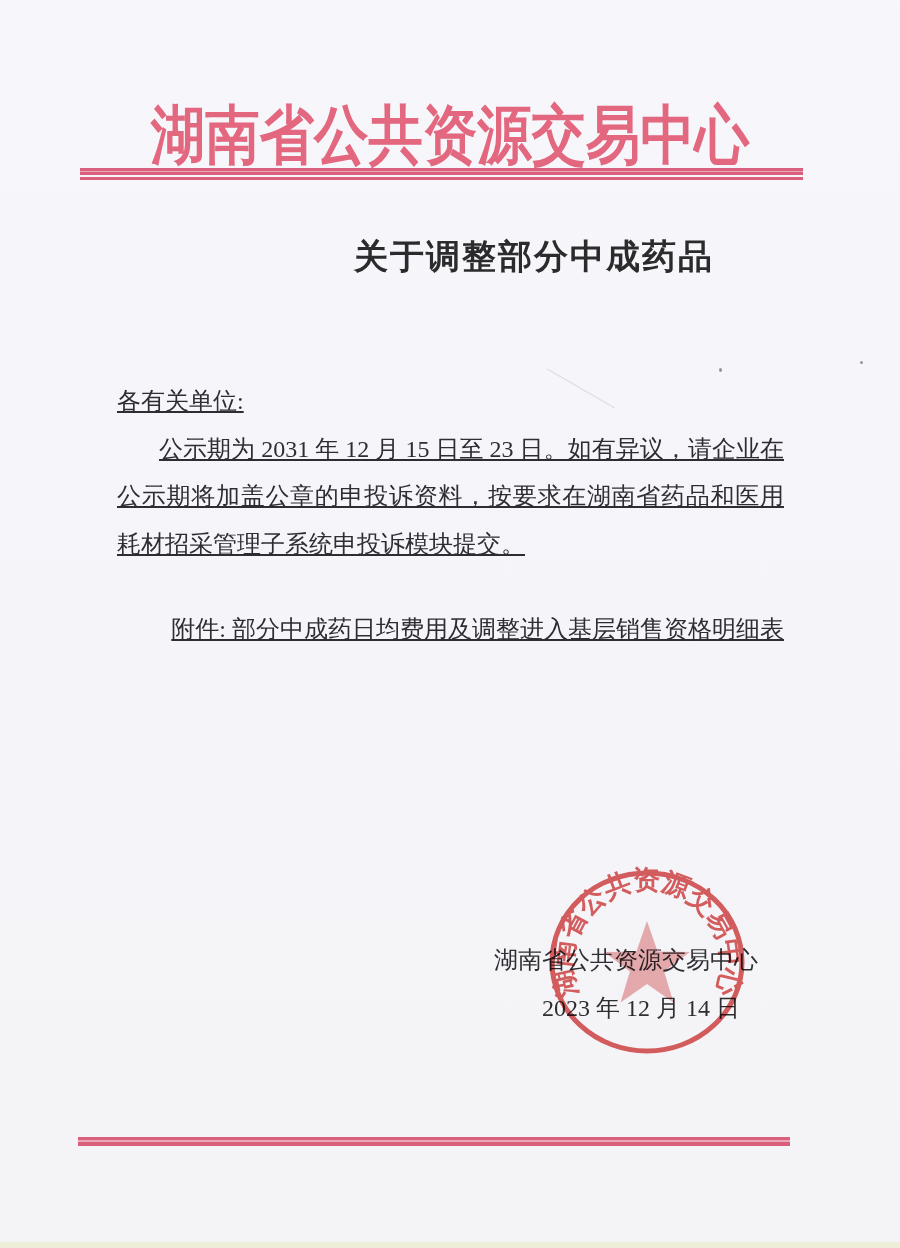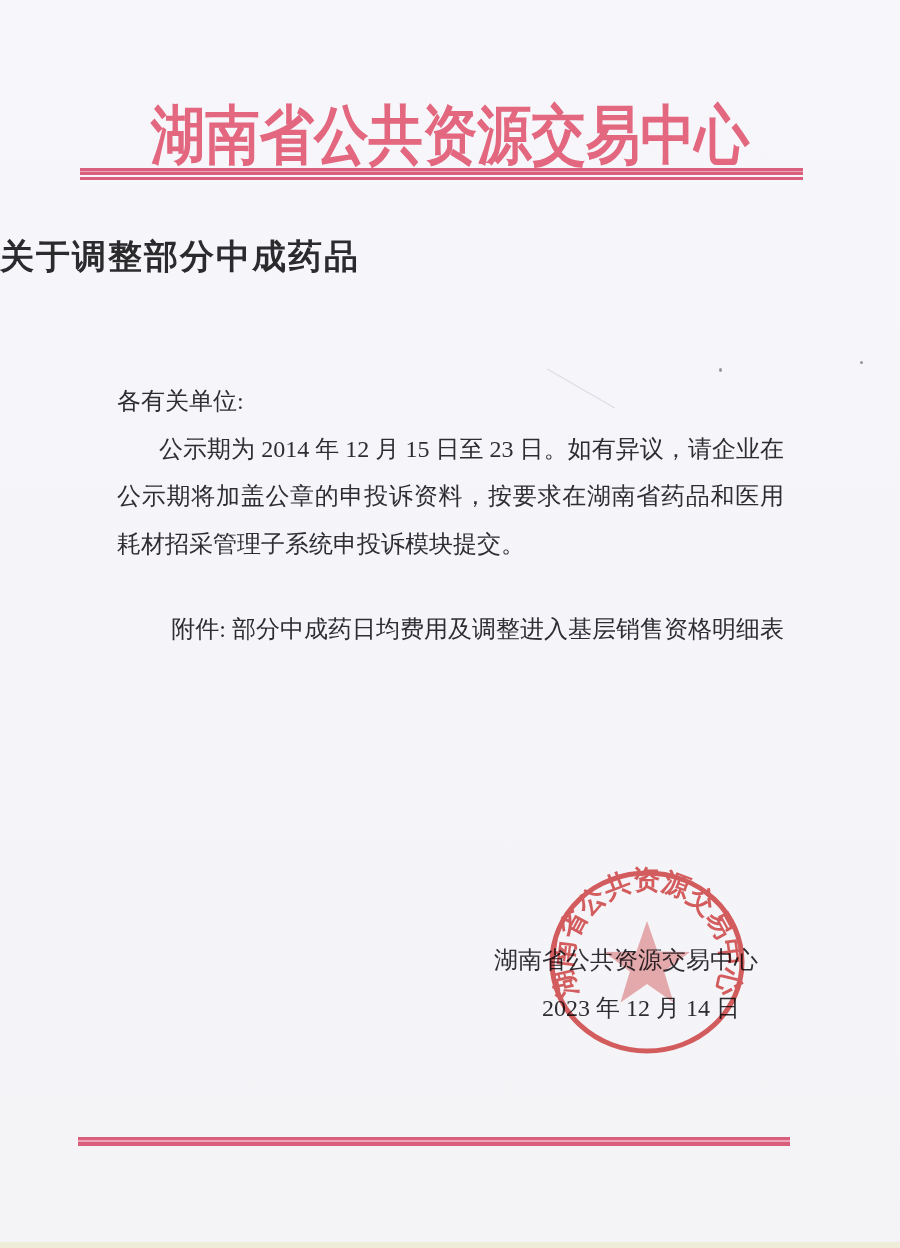--- a/index.html
+++ b/index.html
@@ -41,40 +41,41 @@
     background: linear-gradient(#d95f7d 0 2.5px, #eba6b8 2.5px 4px, #d95f7d 4px 7px);
   }
   .head-rule .gap { height: 2px; }
   .head-rule .thin { height: 3px; background: #d95f7d; }
 
   
   .doc-title {
     position: absolute;
     left: 0;
     width: 714px;
-    text-align: left;
+    text-align: right;
     font-size: 34px;
     font-weight: bold;
     color: #2b2b2e;
     letter-spacing: 2px;
     white-space: nowrap;
   }
   .doc-title.l1 { top: 234px; }
   .doc-title.l2 { top: 294px; }
 
   
   .body-text {
     position: absolute;
     top: 378px;
     left: 117px;
     width: 667px;
     font-size: 24px;
     line-height: 47.6px;
     color: #2e2e32;
     text-align: justify;
+    text-decoration: underline;
   }
   .body-text p { margin: 0; }
   .body-text p.para { text-indent: 42px; }
   .body-text p.attachment { text-indent: 42px; margin-top: 38px; text-align: right; white-space: nowrap; }
 
   
   .sig-org {
     position: absolute;
     top: 944px;
     left: 494px;
@@ -148,21 +149,21 @@
   <div class="head-rule">
     <div class="thick"></div>
     <div class="gap"></div>
     <div class="thin"></div>
   </div>
 
   <div class="doc-title l1">关于调整部分中成药品</div>
 
   <div class="body-text">
     <p class="salutation">各有关单位:</p>
-    <p class="para">公示期为 2014 年 12 月 15 日至 23 日。如有异议，请企业在公示期将加盖公章的申投诉资料，按要求在湖南省药品和医用耗材招采管理子系统申投诉模块提交。</p>
+    <p class="para">公示期为 2031 年 12 月 15 日至 23 日。如有异议，请企业在公示期将加盖公章的申投诉资料，按要求在湖南省药品和医用耗材招采管理子系统申投诉模块提交。</p>
     <p class="attachment">附件: 部分中成药日均费用及调整进入基层销售资格明细表</p>
   </div>
 
   <div class="sig-org">湖南省公共资源交易中心</div>
   <div class="sig-date">2023 年 12 月 14 日</div>
 
   <svg class="seal" viewBox="0 0 204 192">
     <ellipse cx="102" cy="96" rx="95" ry="89" fill="none" stroke="#d94f4f" stroke-width="5"></ellipse>
     <polygon points="102,55 112.6,85.4 144.8,86.1 119.1,105.6 128.5,136.4 102,118 75.5,136.4 84.9,105.6 59.2,86.1 91.4,85.4" fill="#d94f4f" opacity="0.5"></polygon>
     <path id="sealArc" d="M 34 129.7 A 75 75 0 1 1 170 129.7" fill="none"></path>

